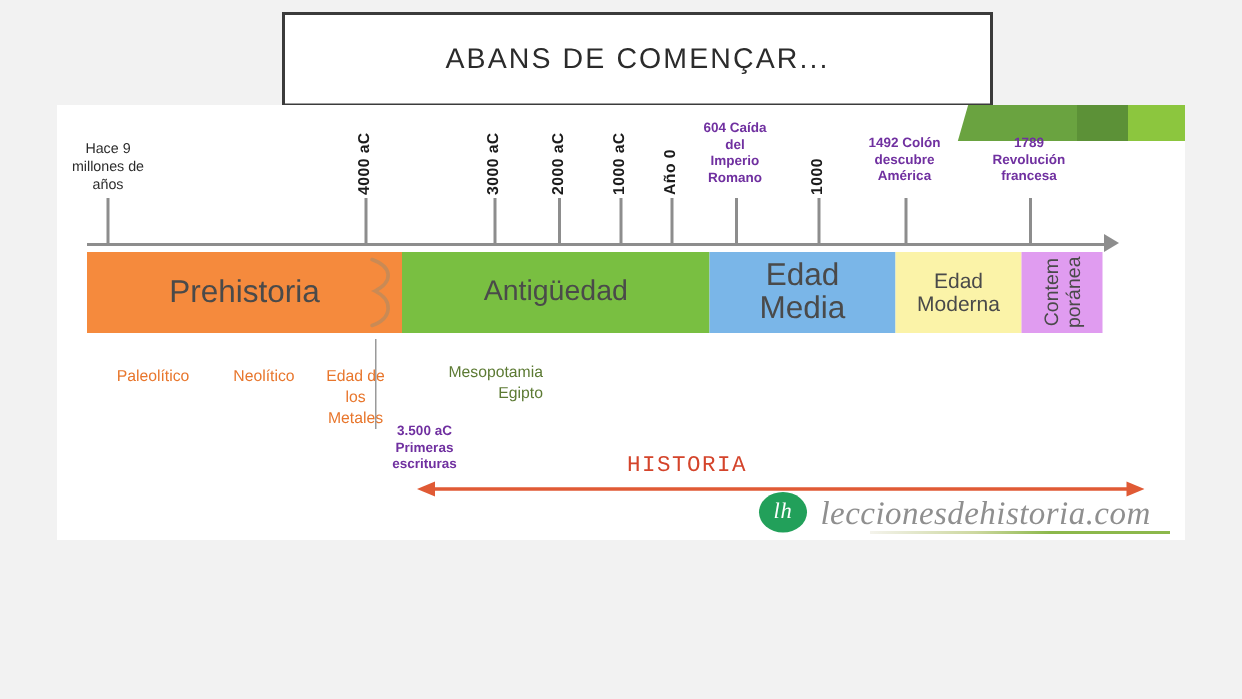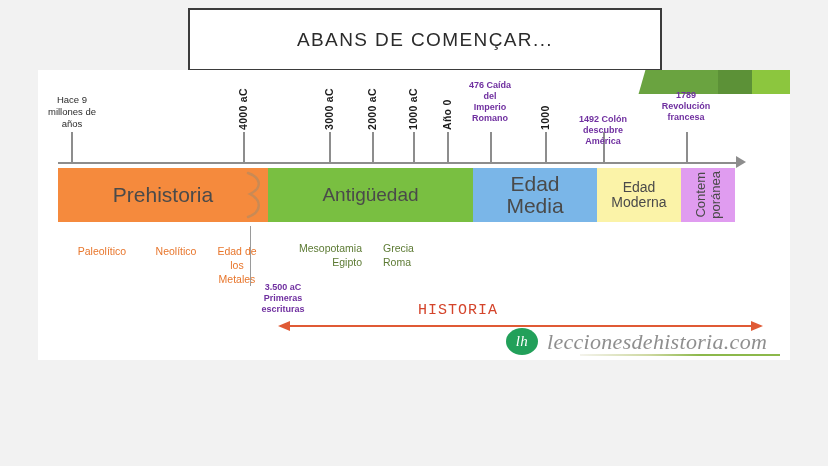--- a/index.html
+++ b/index.html
@@ -310,28 +310,28 @@
   <div class="tick-label vertical" style="left:199px; top:10px; height:50px;">4000 aC</div>
 
   <div class="tick-label vertical" style="left:285px; top:10px; height:50px;">3000 aC</div>
 
   <div class="tick-label vertical" style="left:328px; top:10px; height:50px;">2000 aC</div>
 
   <div class="tick-label vertical" style="left:369px; top:10px; height:50px;">1000 aC</div>
 
   <div class="tick-label vertical" style="left:403px; top:22px; height:38px;">Año 0</div>
 
-  <div class="tick-label event" style="left:412px; top:10px; width:80px; white-space:pre-line;">476 Caída
+  <div class="tick-label event" style="left:412px; top:10px; width:80px; white-space:pre-line;">604 Caída
 del
 Imperio
 Romano</div>
 
   <div class="tick-label vertical" style="left:501px; top:26px; height:34px;">1000</div>
 
-  <div class="tick-label event" style="left:520px; top:20px; width:90px; white-space:pre-line;margin-top:24px;">1492 Colón
+  <div class="tick-label event" style="left:520px; top:20px; width:90px; white-space:pre-line;">1492 Colón
 descubre
 América</div>
 
   <div class="tick-label event" style="left:606px; top:20px; width:84px; white-space:pre-line;">1789
 Revolución
 francesa</div>
 
   <div id="bands" style="width:682px;">
 
     <div class="band" style="left:0px; width:210px; background:#f58a3d;">
@@ -367,22 +367,20 @@
 
   <div class="sub-label orange" style="left:168px; top:158px; width:62px;">Edad de
 los
 Metales</div>
 
   <div id="divider-pre-ant"></div>
 
   <div class="sub-label green" style="left:222px; top:155px; width:102px; text-align:right;">Mesopotamia
 Egipto</div>
 
-  <div class="sub-label green" style="left:345px; top:155px; width:80px; text-align:left;">Grecia
-Roma</div>
 
   <div id="writing-event">3.500 aC
 Primeras
 escrituras</div>
 
   <div id="historia-label">HISTORIA</div>
   <svg id="historia-arrow" viewBox="0 0 485 12">
     <line x1="10" y1="6" x2="475" y2="6" stroke="#e05a35" stroke-width="2.2"></line>
     <polygon points="0,6 12,1 12,11" fill="#e05a35"></polygon>
     <polygon points="485,6 473,1 473,11" fill="#e05a35"></polygon>

